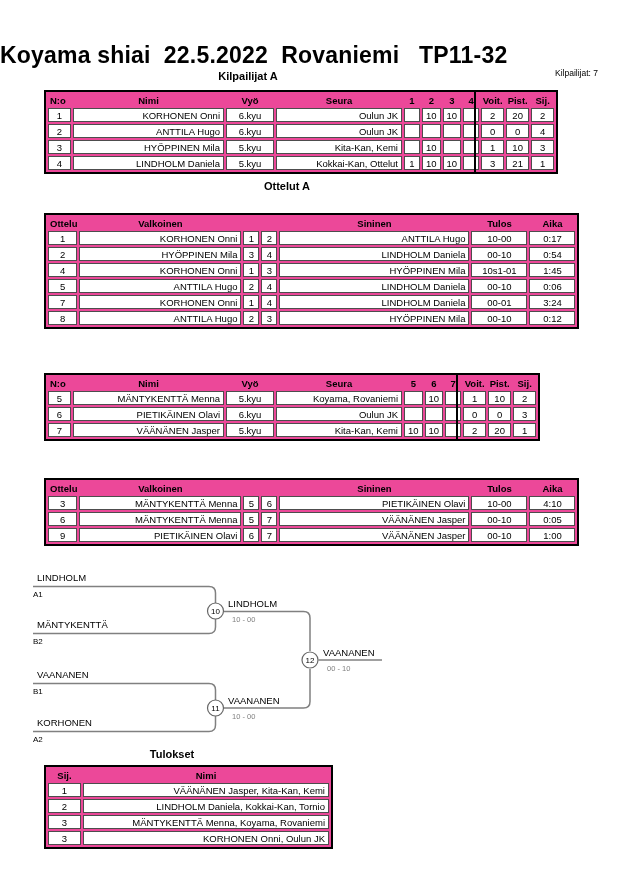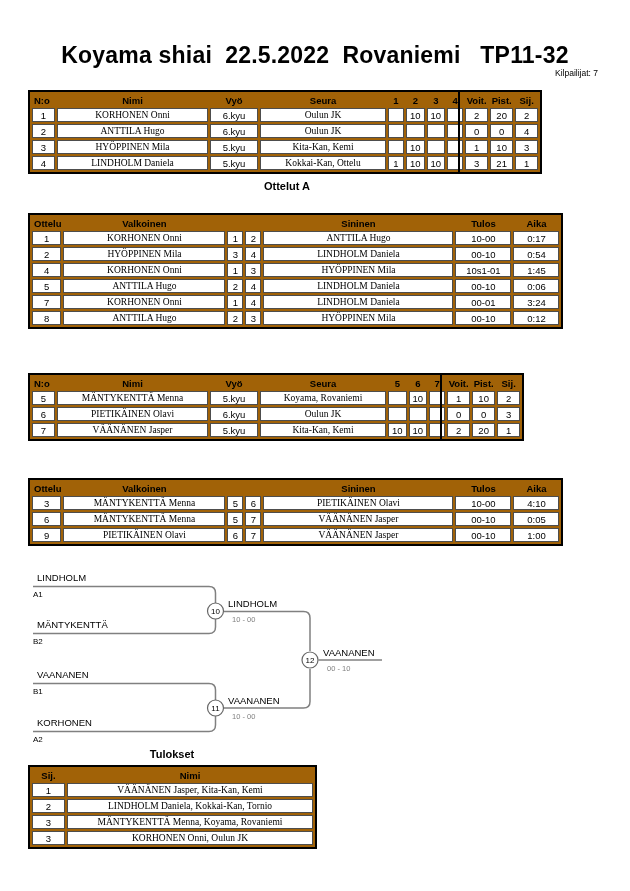--- a/index.html
+++ b/index.html
@@ -2,65 +2,66 @@
 <html><head>
 <meta charset="utf-8">
 <style>
   * { margin:0; padding:0; box-sizing:border-box; }
   html,body { background:#fff; }
   .page {
     position:relative; width:630px; height:891px; background:#fff;
     font-family:"Liberation Sans", sans-serif; color:#000; overflow:hidden;
   }
   .page-title {
-    position:absolute; top:42px; left:0; width:630px; text-align:center;
+    position:absolute; top:42px; left:0; width:630px; text-align:left;
     font-size:23px; font-weight:bold; white-space:pre; letter-spacing:0.2px;
   }
   .participants {
     position:absolute; top:68px; left:450px; width:148px; text-align:right;
     font-size:8.5px;
   }
   .sec-title { position:absolute; width:200px; text-align:center; font-size:11px; font-weight:bold; }
   .t-compA { top:70px;  left:148px; }
   .t-ottA  { top:180px; left:187px; }
   .t-compB { top:353px; left:148px; }
   .t-ottB  { top:463px; left:187px; }
   .t-res   { top:748px; left:72px;  }
 
-  .wrap { position:absolute; border:2px solid #000; background:#a16207; }
+  .wrap { position:absolute; border:2px solid #000; background:#ec4899;margin-left:16px; }
   .w-compA { left:28px; top:90px; }
   .w-ottA  { left:28px; top:213px; }
   .w-compB { left:28px; top:373px; }
   .w-ottB  { left:28px; top:478px; }
   .w-res   { left:28px; top:765px; }
 
   table { border-collapse:separate; border-spacing:2px; table-layout:fixed; }
   th { font-size:9.5px; font-weight:bold; height:12px; padding:0; white-space:nowrap; overflow:visible; text-align:center; }
   td { font-size:9.5px; height:14px; padding:0 3px; border:1px solid #4d4d4d; white-space:nowrap; overflow:hidden; background:#fff; }
   .c { text-align:center; }
-  .l { text-align:center;font-family:Liberation Serif, serif; }
+  .l { text-align:right; }
   .hl { text-align:left; padding-left:2px; }
   .divider { position:absolute; top:0; bottom:0; width:2px; background:#000; }
 
   .bracket { position:absolute; left:0; top:565px; }
   .bline { stroke:#808080; stroke-width:1.5; fill:none; }
   .bname { font-size:9.5px; fill:#000; }
   .btag  { font-size:8px; fill:#000; }
   .bscore{ font-size:7.5px; fill:#808080; }
   .bcirc { fill:#fff; stroke:#666; stroke-width:1.2; }
   .bnum  { font-size:8px; fill:#000; text-anchor:middle; }
 </style>
 </head>
 <body>
 
 <div class="page">
 
   <div class="page-title">Koyama shiai  22.5.2022  Rovaniemi   TP11-32</div>
   <div class="participants">Kilpailijat: 7</div>
 
+  <div class="sec-title t-compA">Kilpailijat A</div>
 
   <div class="wrap w-compA">
     <table>
       <colgroup>
           <col style="width:23px">
           <col style="width:151px">
           <col style="width:48px">
           <col style="width:126px">
           <col style="width:16px">
           <col style="width:16px">
@@ -120,21 +121,21 @@
         <td class="c"></td>
         <td class="c"></td>
         <td class="c">1</td>
         <td class="c">10</td>
         <td class="c">3</td>
       </tr>
       <tr>
         <td class="c">4</td>
         <td class="l">LINDHOLM Daniela</td>
         <td class="c">5.kyu</td>
-        <td class="l">Kokkai-Kan, Ottelu</td>
+        <td class="l">Kokkai-Kan, Ottelut</td>
         <td class="c">1</td>
         <td class="c">10</td>
         <td class="c">10</td>
         <td class="c"></td>
         <td class="c">3</td>
         <td class="c">21</td>
         <td class="c">1</td>
       </tr>
     </tbody>
       </table>

